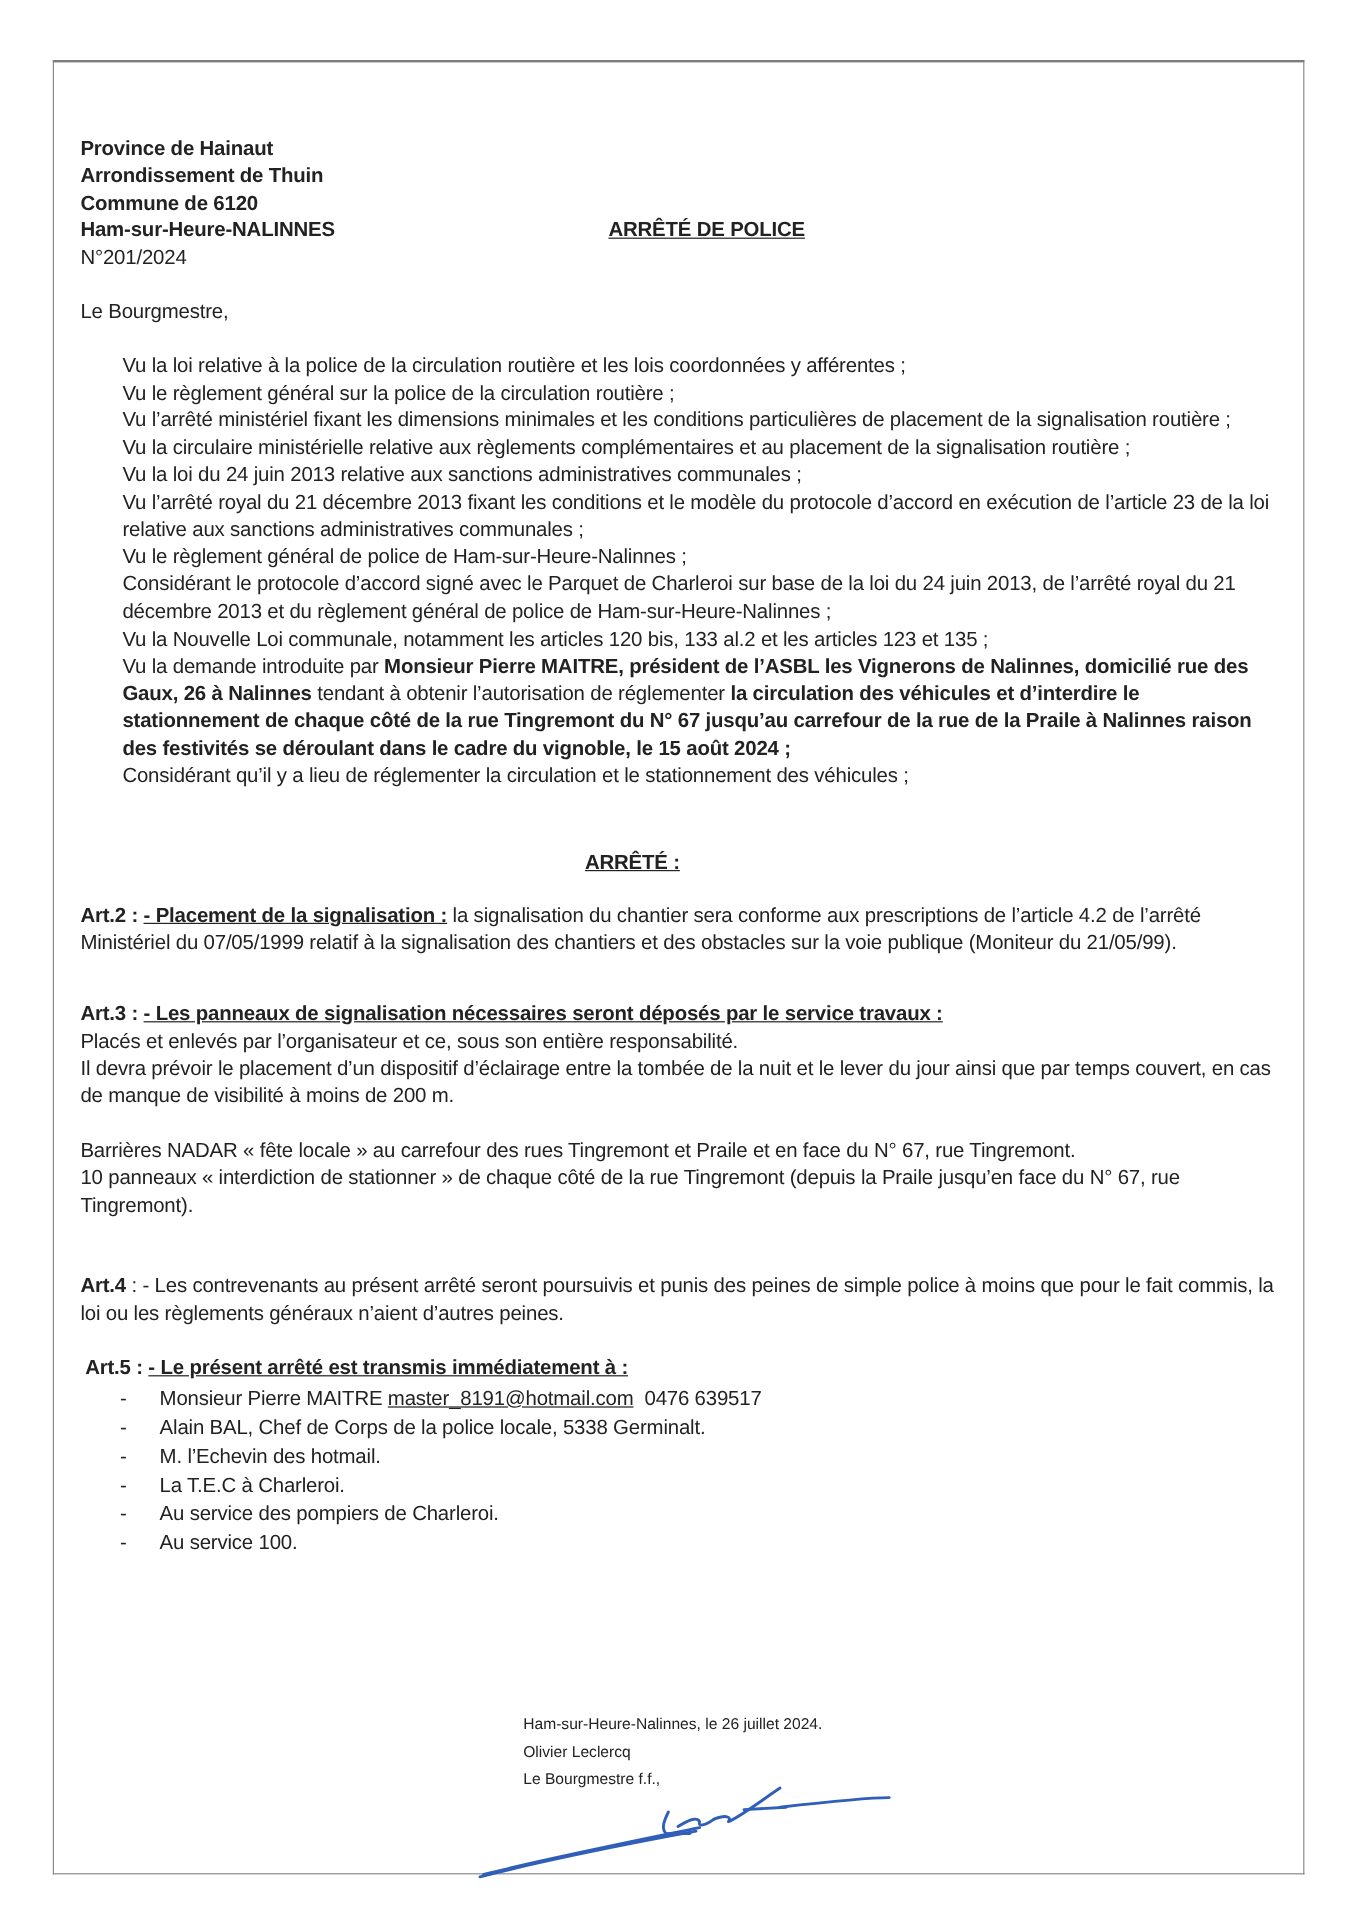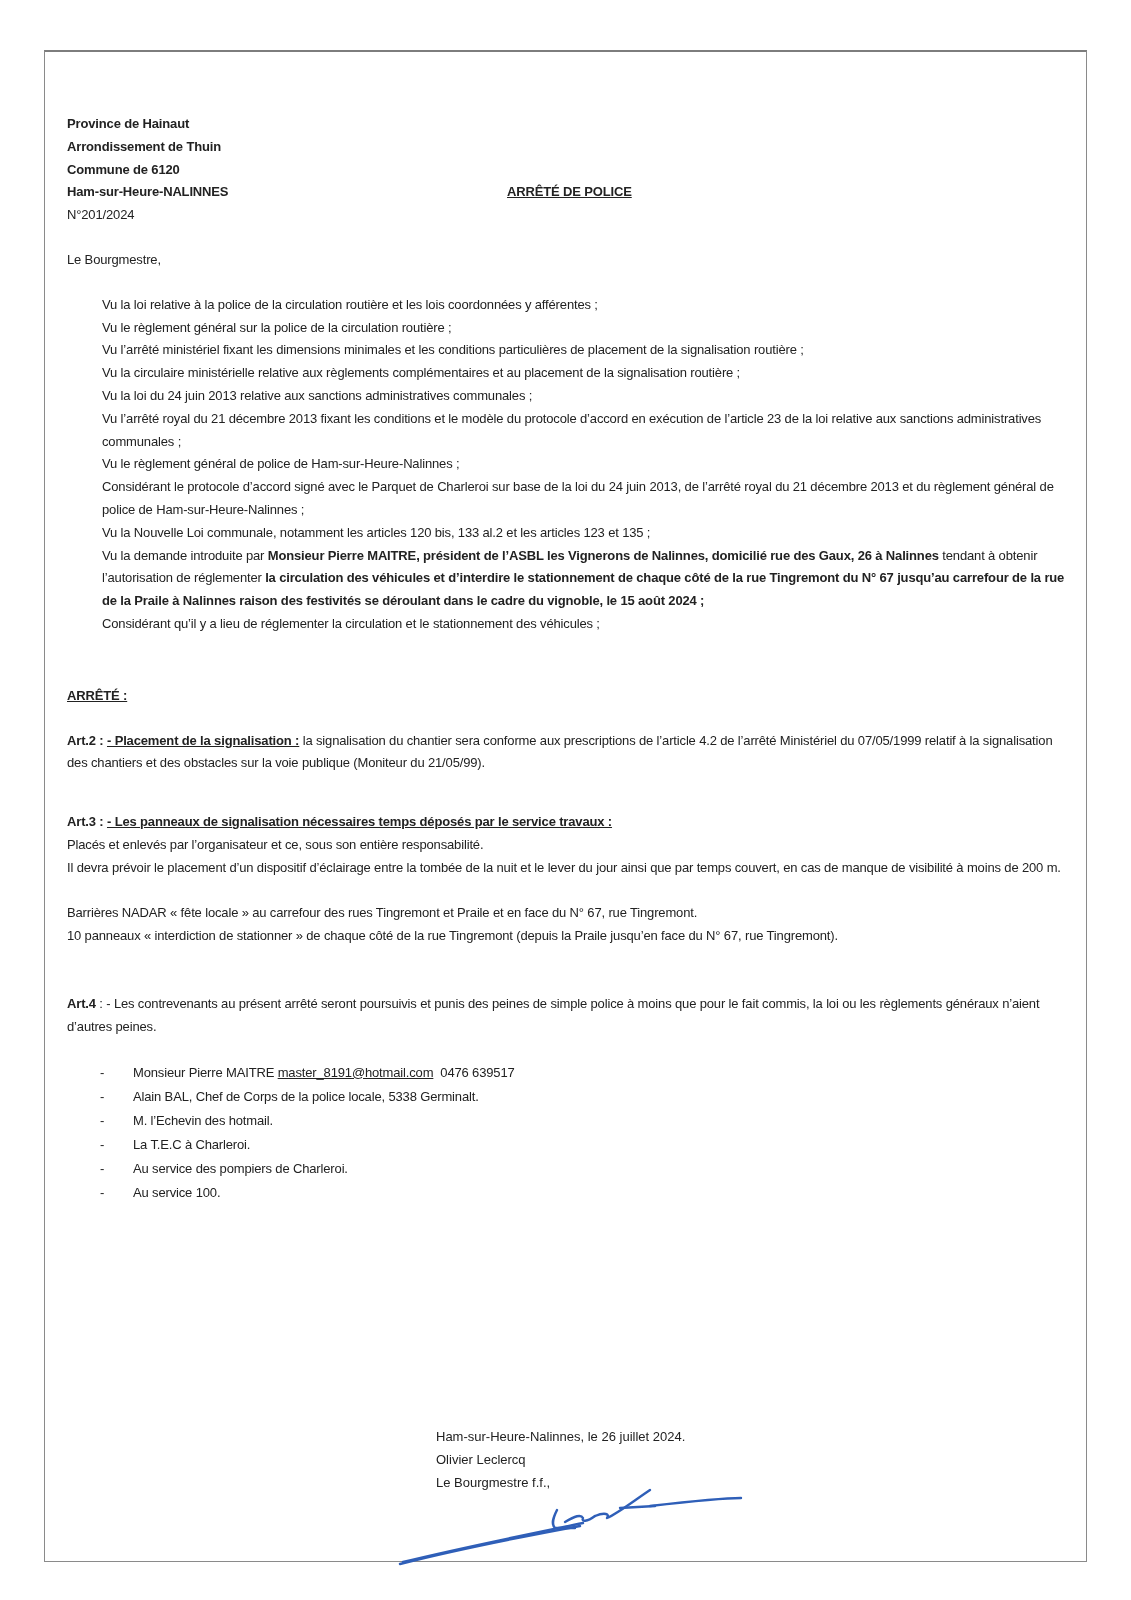--- a/index.html
+++ b/index.html
@@ -23,21 +23,21 @@
       height: 1512px;
       border: 1.5px solid #8a8a8a;
       border-top: 2px solid #7d7d7d;
       box-sizing: border-box;
     }
     .content {
       position: absolute;
       left: 67px;
       top: 113px;
       width: 1000px;
-      font-size: 13px;
+      font-size: 17px;
       line-height: 22.8px;
       letter-spacing: -0.15px;
     }
     .header-block {
       position: relative;
       height: 114px;
     }
     .header-line {
       font-weight: bold;
       white-space: nowrap;
@@ -51,21 +51,21 @@
       text-decoration: underline;
       white-space: nowrap;
       margin-left: 19px;
     }
     .salutation { margin-top: 22px; }
     .vu-block { margin-top: 22px; }
     .vu-line { display: block; margin-left: 35px; }
     b, .bold { font-weight: bold; }
     .u { text-decoration: underline; }
     .section-title {
-      text-align: left;
+      text-align: center;
       font-weight: bold;
       text-decoration: underline;
       margin-top: 49px;
       margin-bottom: 22px;
       padding-right: 80px;
     }
     .article { margin-bottom: 22px; }
     .article.a3 { margin-top: 36px; }
     .article.a4 { margin-top: 45px; }
     .article.a5 { margin-left: 4px; margin-bottom: 0; }
@@ -134,32 +134,35 @@
   </div>
 
   <div class="section-title">ARRÊTÉ :</div>
 
 
   <div class="article">
     <b>Art.2 : </b><b class="u">- Placement de la signalisation :</b><span> la signalisation du chantier sera conforme aux prescriptions de l’article 4.2 de l’arrêté Ministériel du 07/05/1999 relatif à la signalisation des chantiers et des obstacles sur la voie publique (Moniteur du 21/05/99).</span>
   </div>
 
   <div class="article a3">
-    <div><b>Art.3 : </b><b class="u">- Les panneaux de signalisation nécessaires temps déposés par le service travaux :</b></div>
+    <div><b>Art.3 : </b><b class="u">- Les panneaux de signalisation nécessaires seront déposés par le service travaux :</b></div>
     <div>Placés et enlevés par l’organisateur et ce, sous son entière responsabilité.</div>
     <div>Il devra prévoir le placement d’un dispositif d’éclairage entre la tombée de la nuit et le lever du jour ainsi que par temps couvert, en cas de manque de visibilité à moins de 200 m.</div>
     <div style="height:22.8px"></div>
     <div>Barrières NADAR « fête locale » au carrefour des rues Tingremont et Praile et en face du N° 67, rue Tingremont.</div>
     <div>10 panneaux « interdiction de stationner » de chaque côté de la rue Tingremont (depuis la Praile jusqu’en face du N° 67, rue Tingremont).</div>
   </div>
 
   <div class="article a4">
     <b>Art.4</b><span> : - Les contrevenants au présent arrêté seront poursuivis et punis des peines de simple police à moins que pour le fait commis, la loi ou les règlements généraux n’aient d’autres peines.</span>
   </div>
 
+  <div class="article a5">
+    <b>Art.5 : </b><b class="u"> - Le présent arrêté est transmis immédiatement à :</b>
+  </div>
 
   <ul class="list">
     <li>
       <span class="dash">-</span>
       <span>Monsieur Pierre MAITRE </span><span class="email">master_8191@hotmail.com</span><span style="white-space:pre">  0476 639517</span>
     </li>
     <li>
       <span class="dash">-</span>
       <span>Alain BAL, Chef de Corps de la police locale, 5338 Germinalt.</span>
     </li>

